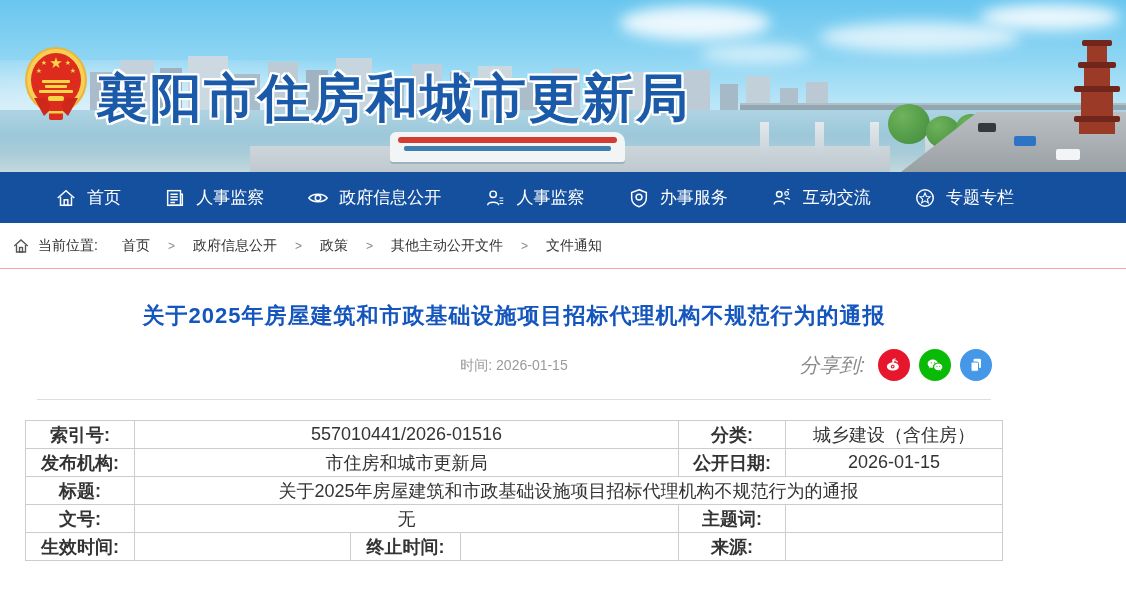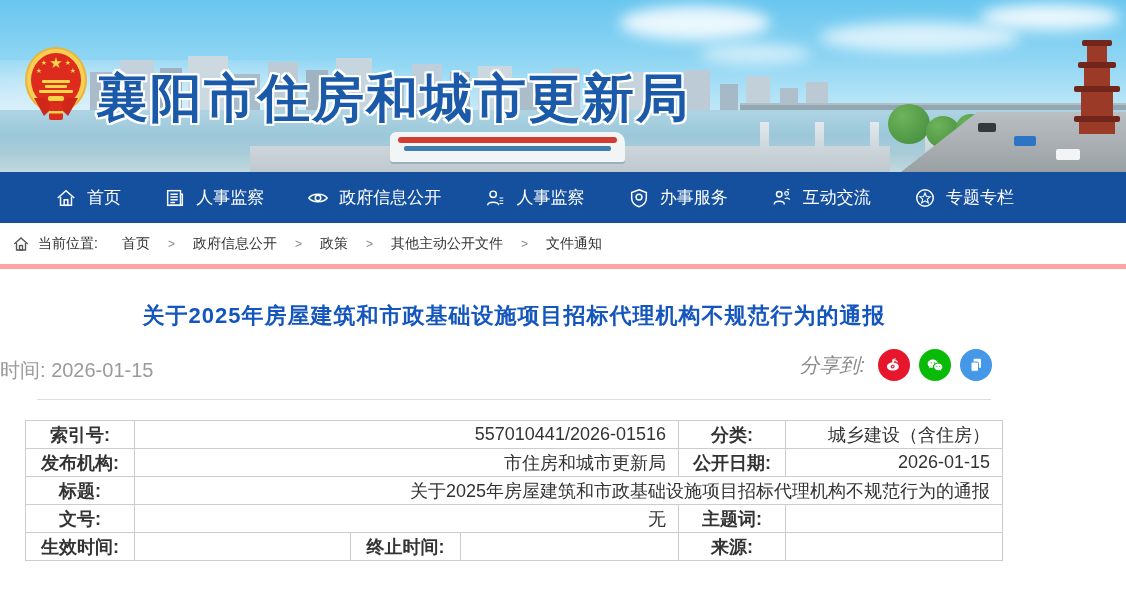--- a/index.html
+++ b/index.html
@@ -34,42 +34,42 @@
     text-shadow:-2px 0 0 #fff,2px 0 0 #fff,0 -2px 0 #fff,0 2px 0 #fff,-2px -2px 0 #fff,2px 2px 0 #fff,-2px 2px 0 #fff,2px -2px 0 #fff; }
 
   
   .navbar { width:1126px; height:51px; background:#15509f; display:flex; align-items:center;
     justify-content:space-between; padding:0 112px 0 55px; }
   .nav-item { display:flex; align-items:center; gap:10px; color:#fff; font-size:17px; cursor:pointer; text-decoration:none; white-space:nowrap; }
   .nav-ic { width:22px; height:22px; display:inline-flex; }
   .nav-ic svg { width:22px; height:22px; }
 
   
-  .crumbbar { width:1126px; height:46px; display:flex; align-items:center; padding:0 12px; border-bottom:5px solid #fca5a5; background:#fff; }
+  .crumbbar { width:1126px; height:46px; display:flex; align-items:center; padding:0 12px; border-bottom:1px solid #fca5a5; background:#fff; }
   .crumbbar .home-ic { width:18px; height:18px; margin-right:8px; display:inline-flex; }
   .crumb-prefix { font-size:14px; color:#333; margin-right:24px; }
   .crumb-link { font-size:14px; color:#333; text-decoration:none; cursor:pointer; }
   .crumb-sep { font-size:12px; color:#888; margin:0 18px; }
 
   
   .content { width:1028px; background:#fff; }
   .article-title { margin-top:32px; text-align:center; font-size:22px; font-weight:bold; color:#1456bd; letter-spacing:1px; }
   .meta-row { position:relative; height:40px; margin-top:16px; }
-  .meta-time { position:absolute; left:0; right:0; top:10px; text-align:left; font-size:20px; color:#9a9a9a; }
+  .meta-time { position:absolute; left:0; right:0; top:10px; text-align:center; font-size:14px; color:#9a9a9a; }
   .share-box { position:absolute; right:36px; top:2px; display:flex; align-items:center; gap:9px; }
   .share-label { font-size:20px; color:#8a8a8a; margin-right:4px;font-style:italic; }
   .share-btn { width:32px; height:32px; border-radius:50%; display:inline-flex; align-items:center; justify-content:center; cursor:pointer; }
   .share-btn svg { width:20px; height:20px; }
   .divider { height:0; border-top:1px solid #ddd; margin:12px 37px 0 37px; }
 
   
   .info-table { width:977px; margin:20px auto 0 auto; border-collapse:collapse; table-layout:fixed; }
   .info-table td { border:1px solid #ccc; height:28px; font-size:18px; color:#333; vertical-align:middle; }
   .info-table td.lbl { font-weight:bold; text-align:center; padding:0 4px; }
-  .info-table td.val { padding:0 12px; text-align:right; }
+  .info-table td.val { padding:0 12px; text-align:center; }
 </style>
 </head>
 <body>
 
 <header class="banner">
   <div class="haze"></div>
   <div class="cloud" style="left:620px;top:6px;width:150px;height:34px;"></div>
   <div class="cloud" style="left:820px;top:22px;width:200px;height:30px;opacity:.7;"></div>
   <div class="cloud" style="left:980px;top:4px;width:140px;height:26px;"></div>
   <div class="cloud" style="left:700px;top:44px;width:110px;height:20px;opacity:.6;"></div>

